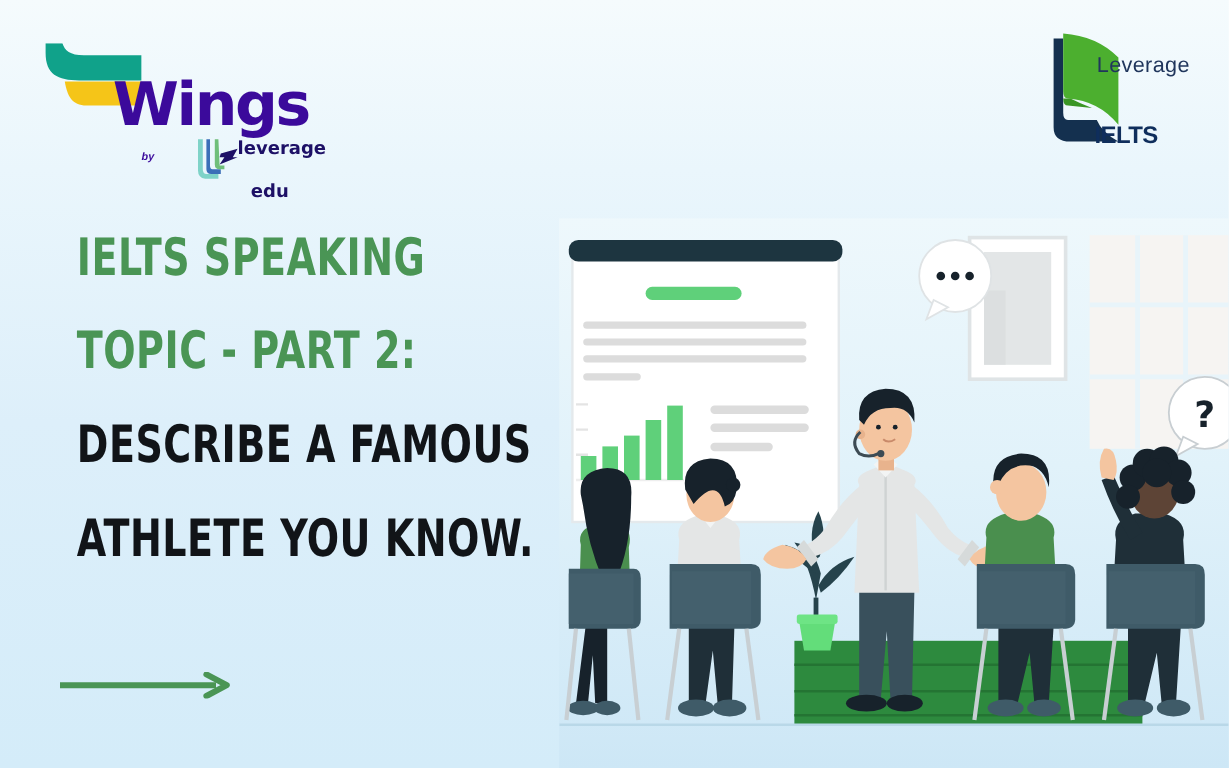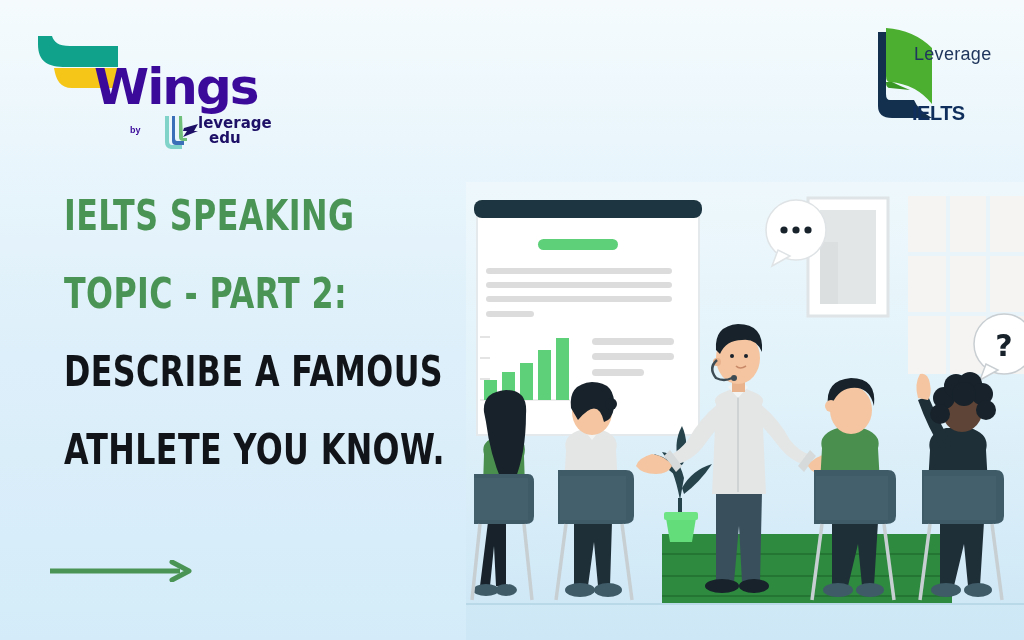--- a/index.html
+++ b/index.html
@@ -14,31 +14,31 @@
   
   #wings-logo { position:absolute; left:32px; top:28px; width:240px; height:112px; }
   .swoosh { position:absolute; left:0; top:8px; width:86px; height:60px; }
   #wings-word {
     position:absolute; left:62px; top:34px;
     font-family:"DejaVu Sans", sans-serif;
     font-size:50px; font-weight:bold; letter-spacing:-2px;
     color:#3b0a9b; line-height:1;
   }
   #wings-by {
-    position:absolute; left:98px; top:97px;
-    font-size:9px; font-weight:bold; color:#3b0a9b;
+    position:absolute; left:86px; top:97px;
+    font-size:9px; font-weight:bold; font-style:italic; color:#3b0a9b;
   }
   #lev-edu-mark { position:absolute; left:128px; top:86px; width:40px; height:38px; }
   #lev-edu-text {
     position:absolute; left:166px; top:88px;
     font-family:"DejaVu Sans", sans-serif; font-size:15px;
     font-weight:bold; color:#1d1066; line-height:1.0;
   }
   #lev-edu-text span { display:block; }
-  #lev-edu-text .l2 { margin-left:11px; }
+  #lev-edu-text .l2 { margin-left:11px;margin-top:21px; }
 
   
   #ielts-logo { position:absolute; right:24px; top:26px; width:130px; height:96px; }
   #ielts-logo .book { position:absolute; left:0; top:0; width:66px; height:96px; }
   #ielts-lev {
     position:absolute; left:44px; top:18px;
     font-family:"Liberation Sans", sans-serif;
     font-size:18px; color:#20365c; letter-spacing:.3px;
   }
   #ielts-word {

